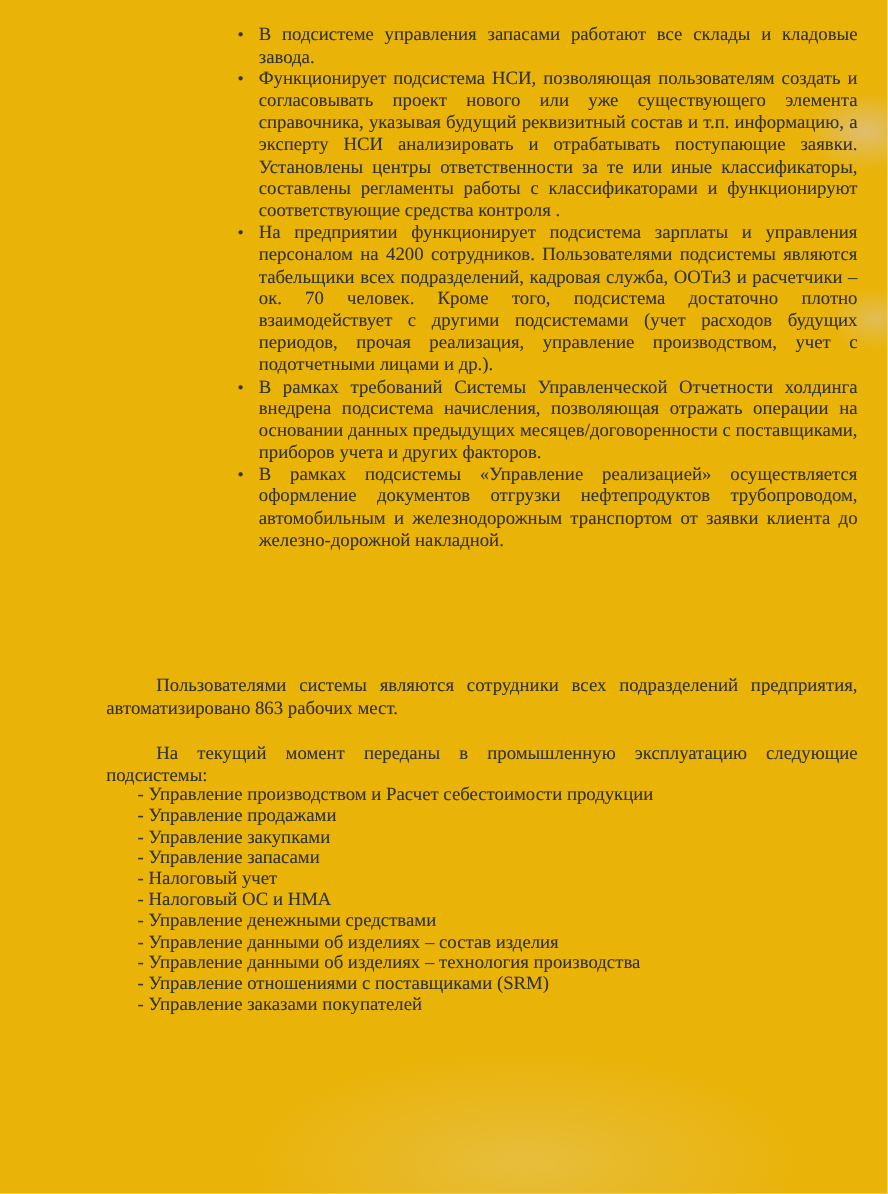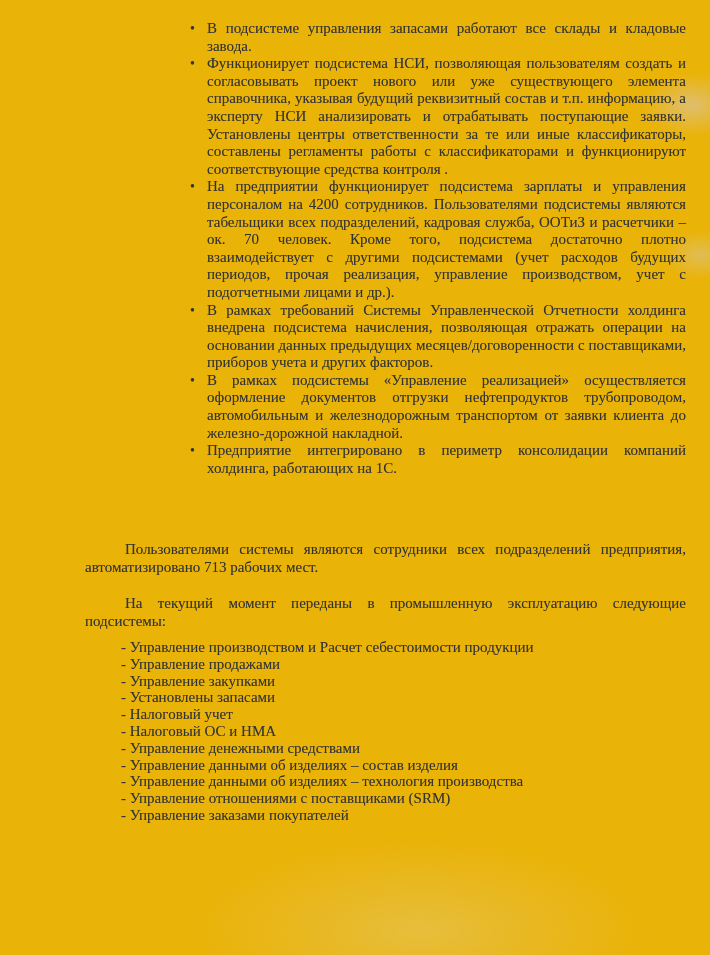--- a/index.html
+++ b/index.html
@@ -55,51 +55,49 @@
     margin: 0;
     font-size: 15px;
     line-height: 18px;
     text-align: justify;
     text-indent: 40px;
   }
   .para-users { top: 540px; }
   .para-intro { top: 594px; }
   .subsystem-list {
     position: absolute;
-    left: 121px;
+    left: 110px;
     top: 628px;
     width: 540px;
     font-size: 15px;
     line-height: 16.8px;
-    margin-top: 11px;
   }
 </style>
 </head>
 <body>
 
 <div class="page">
 
   <ul class="bullet-list">
     <li>В подсистеме управления запасами работают все склады и кладовые завода.</li>
     <li>Функционирует подсистема НСИ, позволяющая пользователям создать и согласовывать проект нового или уже существующего элемента справочника, указывая будущий реквизитный состав и т.п. информацию, а эксперту НСИ анализировать и отрабатывать поступающие заявки. Установлены центры ответственности за те или иные классификаторы, составлены регламенты работы с классификаторами и функционируют соответствующие средства контроля .</li>
     <li>На предприятии функционирует подсистема зарплаты и управления персоналом на 4200 сотрудников. Пользователями подсистемы являются табельщики всех подразделений, кадровая служба, ООТиЗ и расчетчики – ок. 70 человек. Кроме того, подсистема достаточно плотно взаимодействует с другими подсистемами (учет расходов будущих периодов, прочая реализация, управление производством, учет с подотчетными лицами и др.).</li>
     <li>В рамках требований Системы Управленческой Отчетности холдинга внедрена подсистема начисления, позволяющая отражать операции на основании данных предыдущих месяцев/договоренности с поставщиками, приборов учета и других факторов.</li>
     <li>В рамках подсистемы «Управление реализацией» осуществляется оформление документов отгрузки нефтепродуктов трубопроводом, автомобильным и железнодорожным транспортом от заявки клиента до железно-дорожной накладной.</li>
-    <li>Предприятие интегрировано в периметр консолидации компаний холдинга, работающих на 1С.</li>
   </ul>
 
-  <p class="para para-users">Пользователями системы являются сотрудники всех подразделений предприятия, автоматизировано 713 рабочих мест.</p>
+  <p class="para para-users">Пользователями системы являются сотрудники всех подразделений предприятия, автоматизировано 863 рабочих мест.</p>
 
   <p class="para para-intro">На текущий момент переданы в промышленную эксплуатацию следующие подсистемы:</p>
 
   <div class="subsystem-list">
     <div>- Управление производством и Расчет себестоимости продукции</div>
     <div>- Управление продажами</div>
     <div>- Управление закупками</div>
-    <div>- Установлены запасами</div>
+    <div>- Управление запасами</div>
     <div>- Налоговый учет</div>
     <div>- Налоговый ОС и НМА</div>
     <div>- Управление денежными средствами</div>
     <div>- Управление данными об изделиях – состав изделия</div>
     <div>- Управление данными об изделиях – технология производства</div>
     <div>- Управление отношениями с поставщиками (SRM)</div>
     <div>- Управление заказами покупателей</div>
   </div>
 
 </div>

